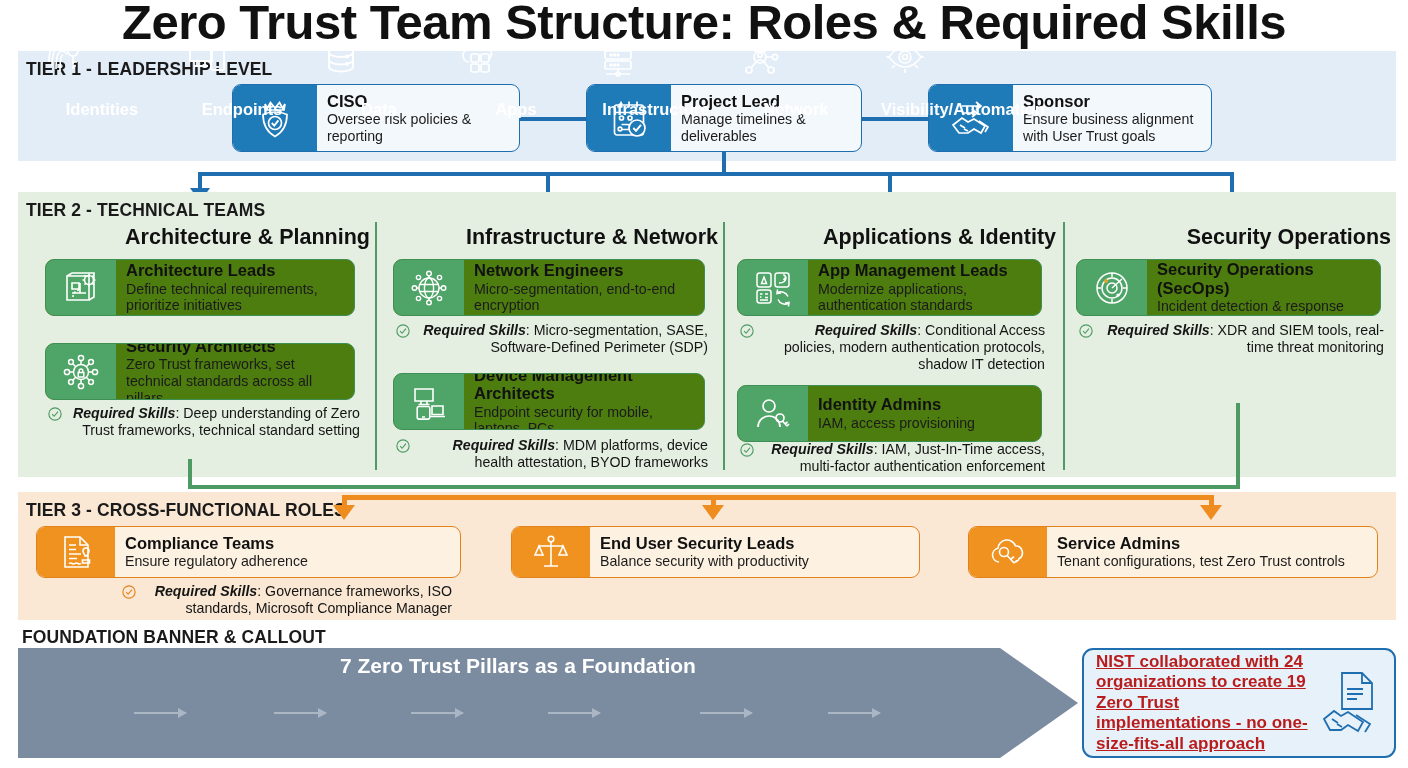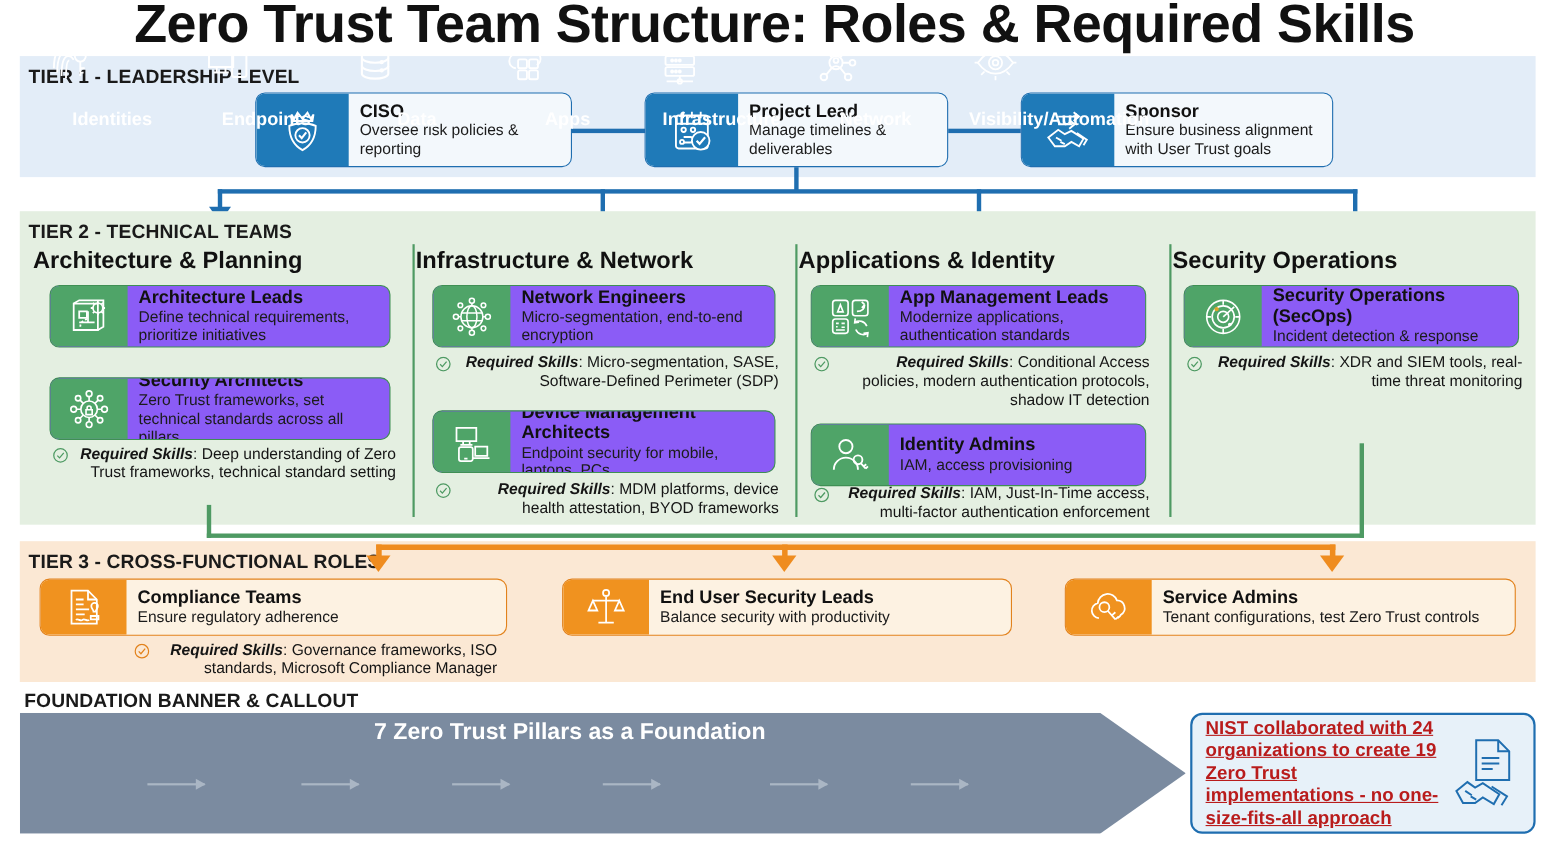--- a/index.html
+++ b/index.html
@@ -41,36 +41,36 @@
   .card .body {
     flex: 1 1 auto; display: flex; flex-direction: column;
     justify-content: center;
     padding: 4px 8px 4px 10px;
   }
   .card .rtitle { font-size: 16.5px; font-weight: 700; color: #111; line-height: 1.12; }
   .card .rdesc  { font-size: 14.2px; font-weight: 400; color: #1b1b1b; line-height: 1.17; margin-top: 1px; }
 
   .card.blue { border: 1.6px solid #1f6eb0; background: #f3f8fc; }
   .card.blue .ico { background: #1f7ab8; width: 84px; }
-  .card.green { border: 1.6px solid #3f8f54; background: #8b5cf6; }
+  .card.green { border: 1.6px solid #3f8f54; background: #4d7c0f; }
   .card.green .ico { background: #4fa468; width: 70px; }
   .card.orange { border: 1.6px solid #e2821c; background: #fdf2e2; }
   .card.orange .ico { background: #f0921f; width: 78px; }
 
   
   .req {
     position: absolute; display: flex; gap: 6px;
     font-size: 14.2px; line-height: 1.2; color: #151515; text-align: right;
   }
   .req .chk { flex: 0 0 auto; margin-top: 2px; }
   .req b { font-weight: 700; font-style: italic; }
 
   
   .colhead {
-    position: absolute; text-align: left;
+    position: absolute; text-align: right;
     font-size: 21.5px; font-weight: 700; color: #111; white-space: nowrap;
   }
   .vdiv { position: absolute; width: 1.6px; background: #4e9a63; }
 
   
   #foundation-label { left: 22px; top: 627px; }
   #banner {
     position: absolute; left: 18px; top: 648px; width: 1060px; height: 110px;
     background: #7b8ba0;
     clip-path: polygon(0 0, 982px 0, 1060px 55px, 982px 110px, 0 110px);

